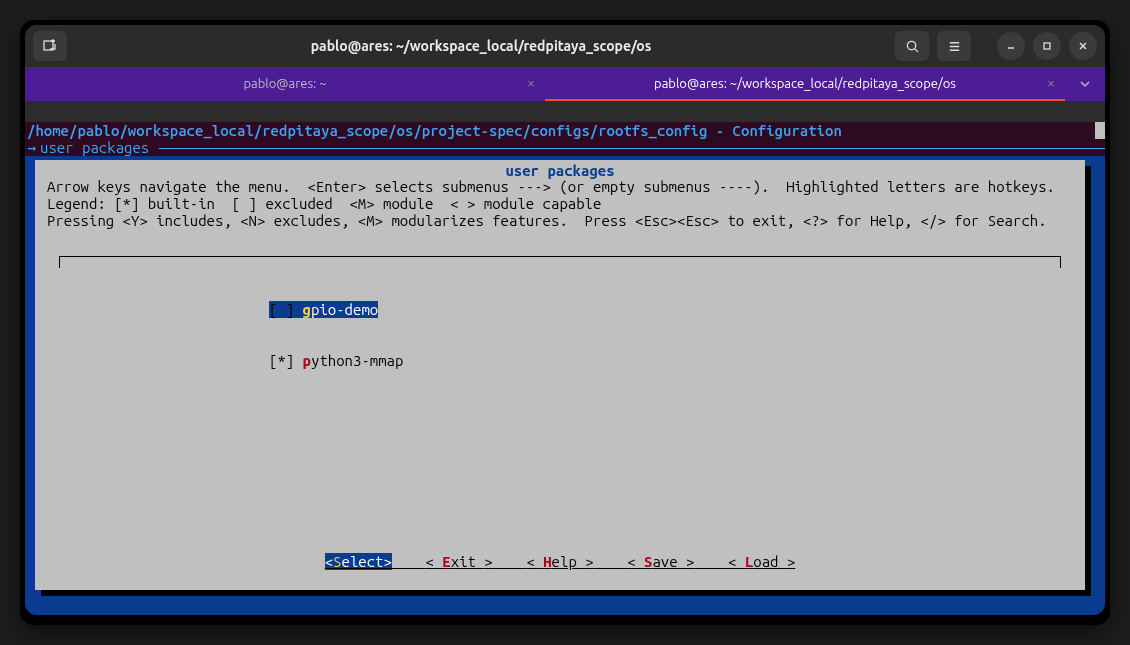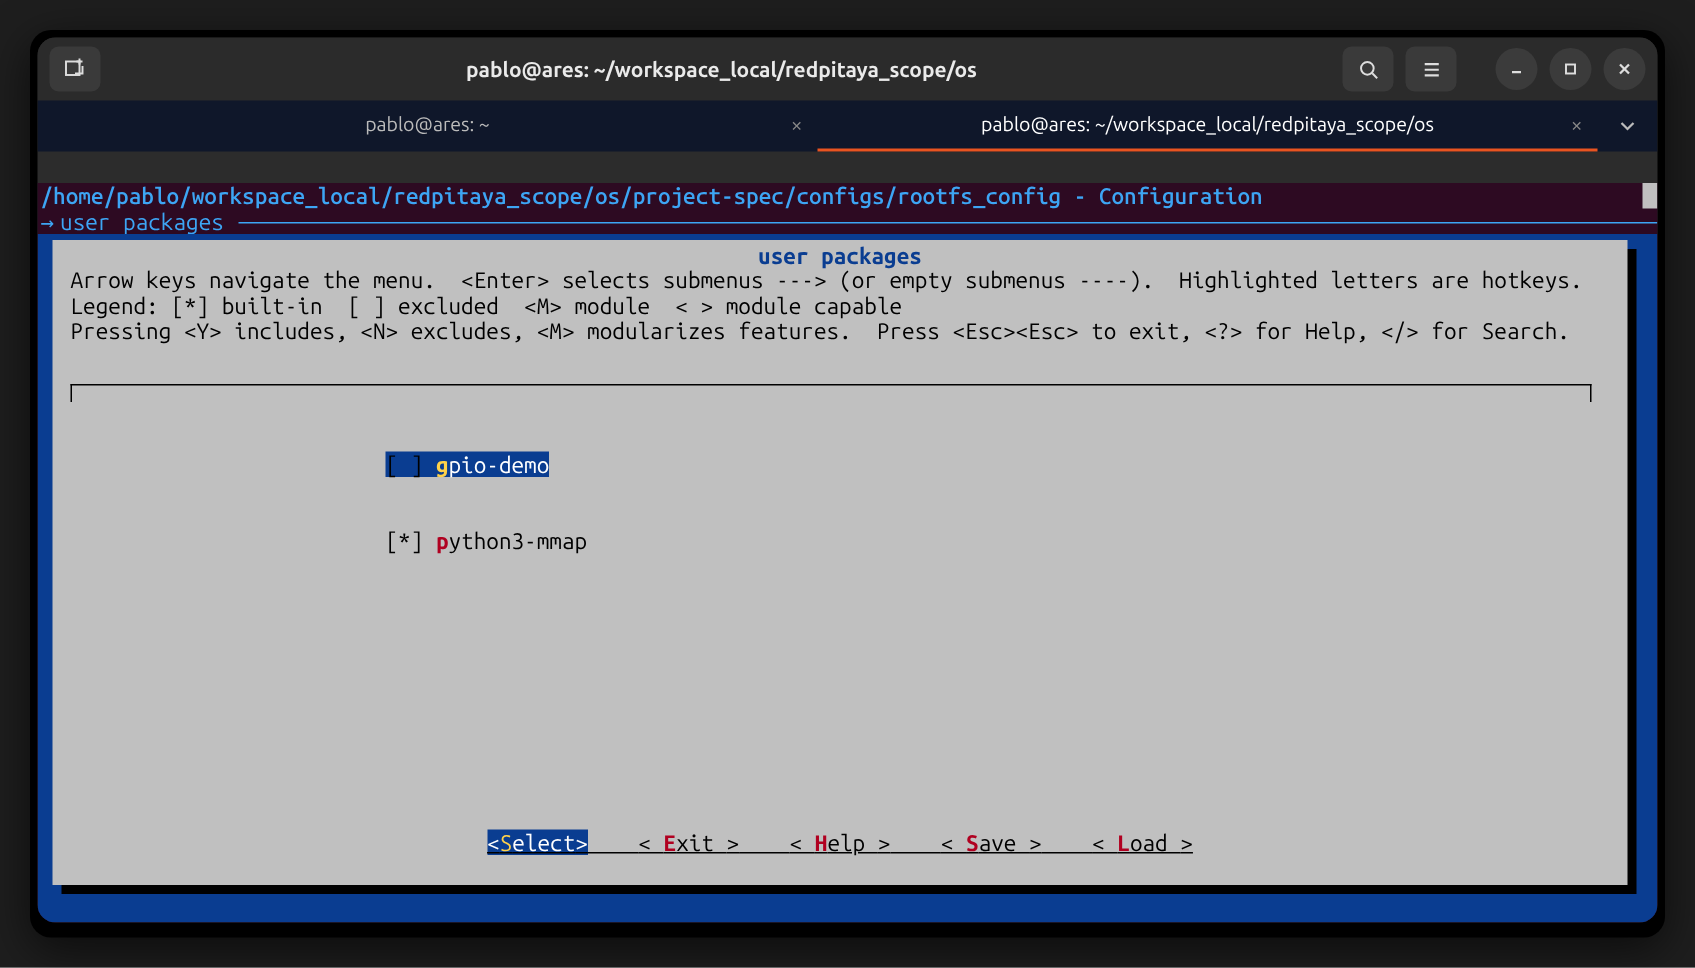--- a/index.html
+++ b/index.html
@@ -57,21 +57,21 @@
     color: #eaeaea;
     font-family: 'Ubuntu', sans-serif;
     font-size: 14px;
     font-weight: 600;
   }
   .titlebar-right {
     display: flex; align-items: center; gap: 8px;
   }
   .tabbar {
     height: 34px;
-    background: #0f172a;
+    background: #4c1d95;
     display: flex;
     align-items: stretch;
     font-family: 'Ubuntu', sans-serif;
     font-size: 13px;
     color: #bbb;
   }
   .tab {
     flex: 1;
     display: flex;
     align-items: center;
@@ -154,21 +154,21 @@
   }
   .dialog-help {
     color: #000000;
     white-space: pre;
     padding: 0 12px;
     line-height: 17px;
   }
   .list-box {
     position: absolute;
     top: 96px;
-    left: 12px;
+    left: 24px;
     right: 24px;
     height: 270px;
     border-top: 1px solid #000;
     border-bottom: none;
   }
   .list-box::before {
     content: '';
     position: absolute;
     left: 0; top: -1px; width: 1px; height: 12px;
     background: #000;

